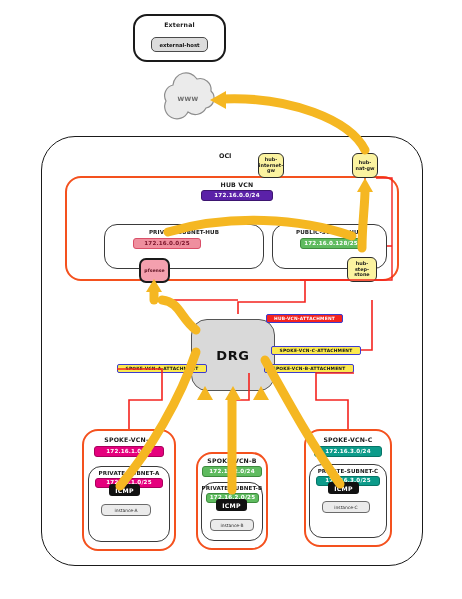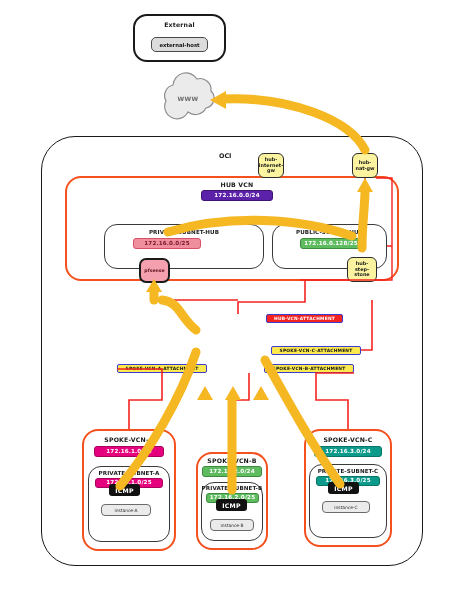--- a/index.html
+++ b/index.html
@@ -81,20 +81,21 @@
   <div class="abs subnet-box" style="left:104px;top:224px;width:160px;height:45px;"></div>
   <div class="abs sub-ttl" style="left:104px;top:229px;width:160px;">PRIVATE-SUBNET-HUB</div>
   <div class="abs cidr cidr-pink" style="left:133px;top:238px;width:68px;height:11px;">172.16.0.0/25</div>
   <div class="abs pfsense" style="left:139px;top:258px;width:31px;height:25px;">pfsense</div>
 
   <div class="abs subnet-box" style="left:272px;top:224px;width:115px;height:45px;"></div>
   <div class="abs sub-ttl" style="left:272px;top:229px;width:115px;">PUBLIC-SUBNET-HUB</div>
   <div class="abs cidr cidr-green" style="left:300px;top:238px;width:62px;height:11px;">172.16.0.128/25</div>
   <div class="abs gw" style="left:347px;top:257px;width:30px;height:25px;">hub-step-stone</div>
 
+  <div class="abs drg" style="left:191px;top:319px;width:84px;height:72px;">DRG</div>
 
   <div class="abs attach att-red" style="left:266px;top:314px;width:77px;height:9px;">HUB-VCN-ATTACHMENT</div>
   <div class="abs attach att-yel" style="left:271px;top:346px;width:90px;height:9px;">SPOKE-VCN-C-ATTACHMENT</div>
   <div class="abs attach att-yel" style="left:117px;top:364px;width:90px;height:9px;">SPOKE-VCN-A-ATTACHMENT</div>
   <div class="abs attach att-yel" style="left:264px;top:364px;width:90px;height:9px;">SPOKE-VCN-B-ATTACHMENT</div>
 
   <div class="abs vcn-box" style="left:82px;top:429px;width:94px;height:122px;"></div>
   <div class="abs ttl" style="left:82px;top:436px;width:94px;">SPOKE-VCN-A</div>
   <div class="abs cidr cidr-magenta" style="left:94px;top:446px;width:70px;height:11px;">172.16.1.0/24</div>
   <div class="abs subnet-box" style="left:88px;top:466px;width:82px;height:76px;"></div>

